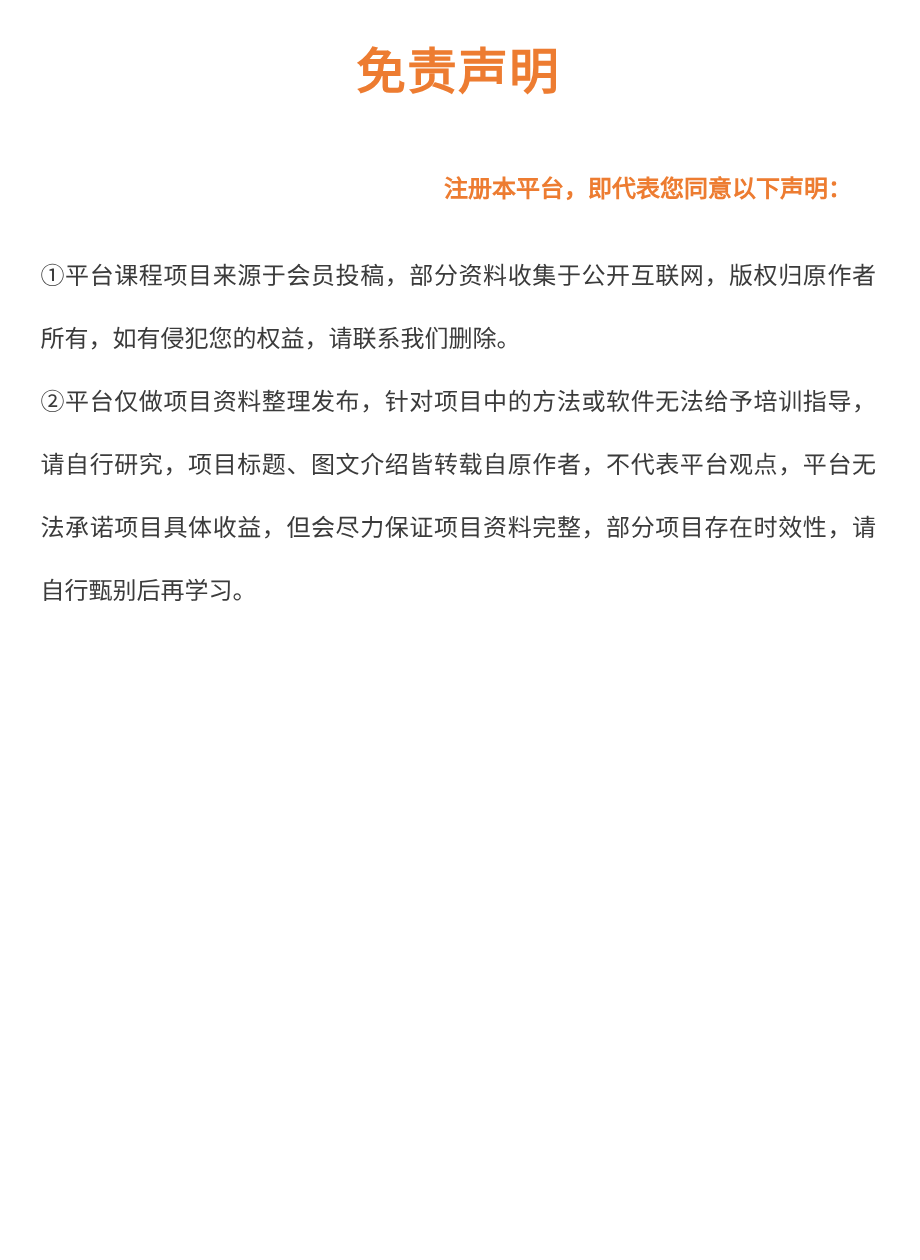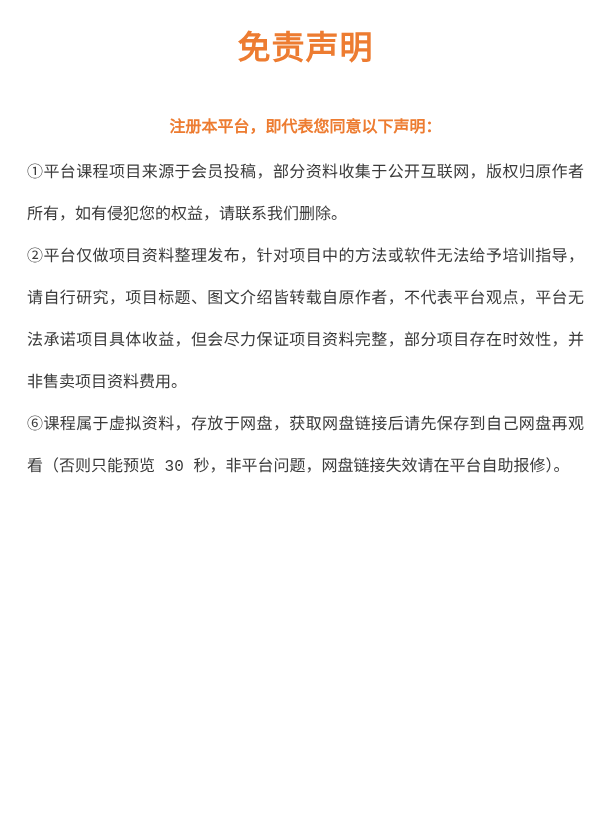--- a/index.html
+++ b/index.html
@@ -25,50 +25,48 @@
     font-size: 33px;
     line-height: 44px;
     font-weight: 700;
     color: #ED7C31;
     letter-spacing: 1px;
   }
   .doc-body {
     margin-top: 36px;
   }
   .intro-line {
-    margin: 4px;
+    margin: 16px;
     font-size: 16px;
     line-height: 42px;
     font-weight: 700;
     color: #ED7C31;
-    text-align: center;
+    text-align: right;
   }
   .para {
     margin: 0;
     font-size: 16px;
     line-height: 42px;
     font-weight: 400;
     color: #3B3B3B;
     text-align: justify;
     text-justify: inter-ideograph;
     word-break: break-all;
-    font-family: Liberation Mono, monospace;
   }
 </style>
 </head>
 <body>
 
 <div class="page">
   <h1 class="doc-title">免责声明</h1>
 
   <div class="doc-body">
     <p class="intro-line">注册本平台，即代表您同意以下声明：</p>
 
     <p class="para">①平台课程项目来源于会员投稿，部分资料收集于公开互联网，版权归原作者所有，如有侵犯您的权益，请联系我们删除。</p>
 
-    <p class="para">②平台仅做项目资料整理发布，针对项目中的方法或软件无法给予培训指导，请自行研究，项目标题、图文介绍皆转载自原作者，不代表平台观点，平台无法承诺项目具体收益，但会尽力保证项目资料完整，部分项目存在时效性，并非售卖项目资料费用。</p>
+    <p class="para">②平台仅做项目资料整理发布，针对项目中的方法或软件无法给予培训指导，请自行研究，项目标题、图文介绍皆转载自原作者，不代表平台观点，平台无法承诺项目具体收益，但会尽力保证项目资料完整，部分项目存在时效性，请自行甄别后再学习。</p>
 
 
 
 
-    <p class="para">⑥课程属于虚拟资料，存放于网盘，获取网盘链接后请先保存到自己网盘再观看（否则只能预览 30 秒，非平台问题，网盘链接失效请在平台自助报修）。</p>
   </div>
 </div>
 
 </body></html>

